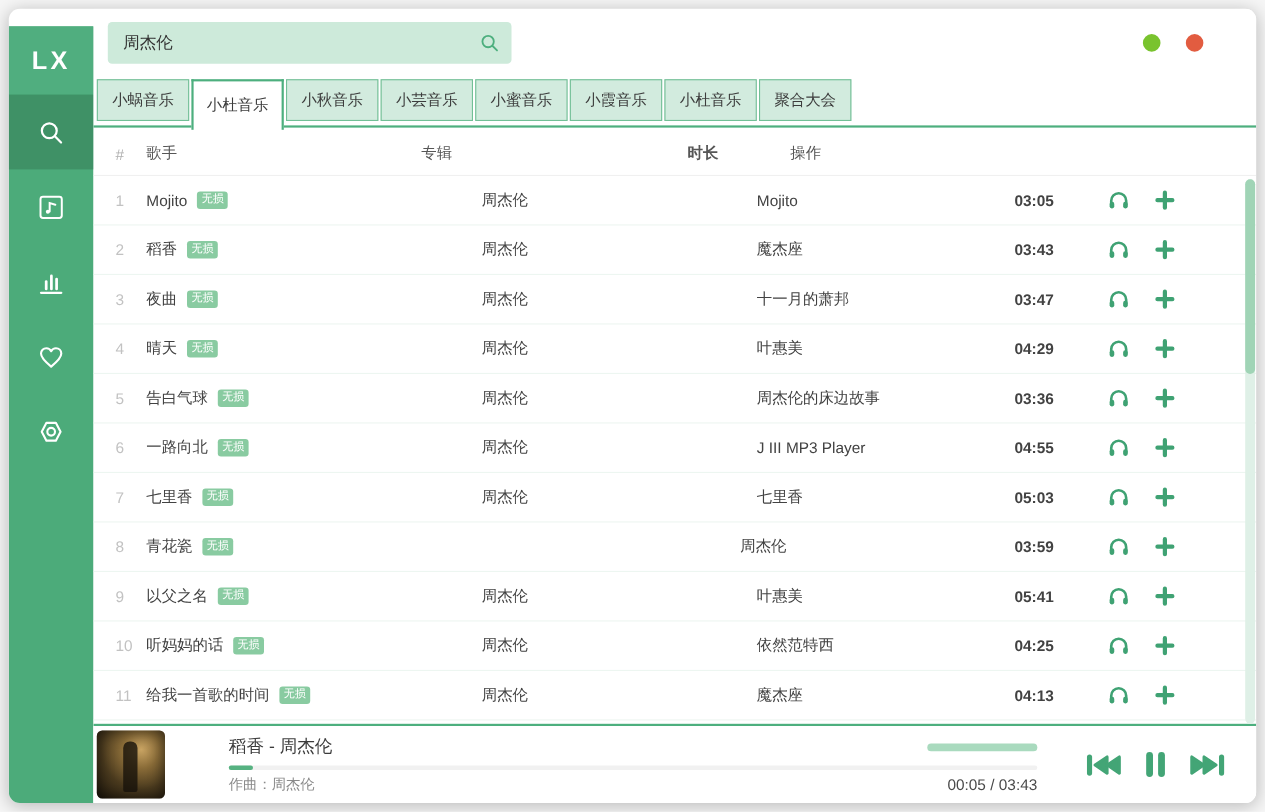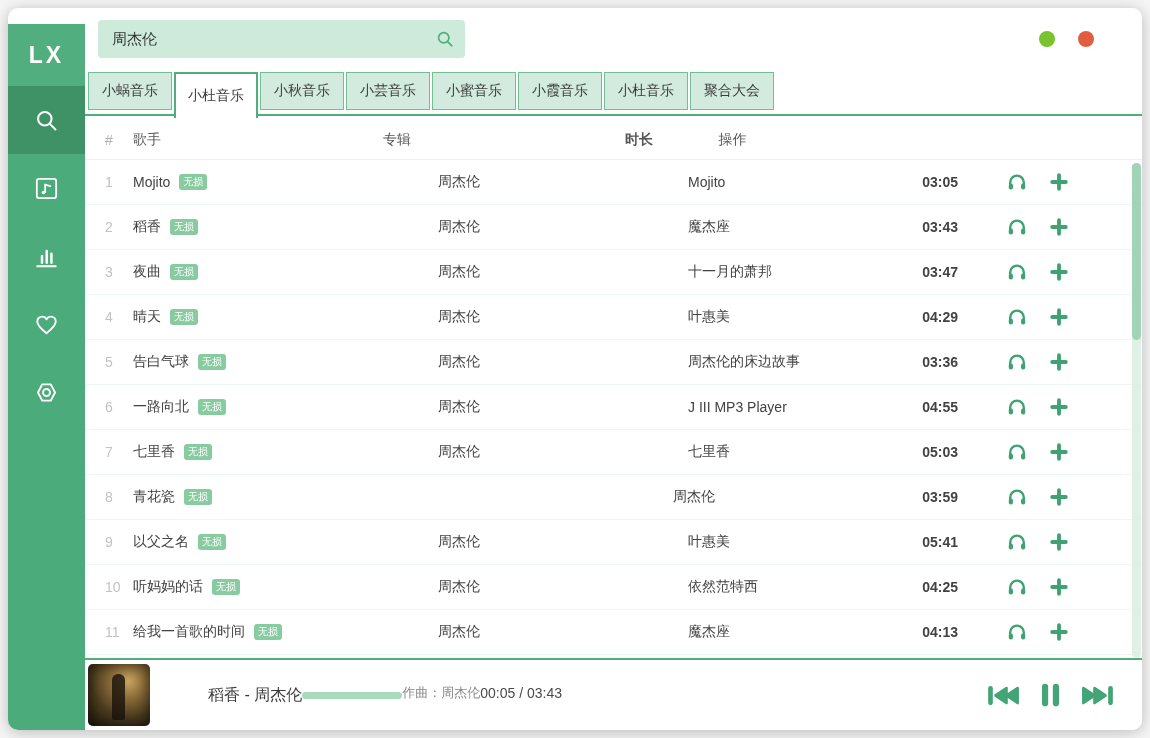--- a/index.html
+++ b/index.html
@@ -60,21 +60,21 @@
                   border-radius:5px; cursor:grab; }
 
   
   .player { height:72px; border-top:2px solid #4daf7e; display:flex; align-items:center;
             padding:0 20px 0 3px; flex-shrink:0; background:#fff; }
   .album-art { width:62px; height:62px; border-radius:5px; flex-shrink:0; margin-top:-1px;
                background: radial-gradient(circle at 65% 28%, #c9a463 0%, #8a6c38 28%, #4a3a1e 60%, #1c150b 100%);
                box-shadow: inset 0 0 14px rgba(0,0,0,.55); position:relative; overflow:hidden; }
   .album-art:after { content:""; position:absolute; left:24px; top:10px; width:13px; height:46px;
                      background:#17110a; border-radius:6px 6px 2px 2px; opacity:.8; }
-  .player-info { width:735px; margin-left:58px; display:flex; flex-direction:row; flex-shrink:0; }
+  .player-info { width:735px; margin-left:58px; display:flex; flex-direction:column; flex-shrink:0; }
   .info-top { display:flex; align-items:center; justify-content:space-between; height:22px; }
   .song-now { font-size:16px; color:#3c3c3c; }
   .volume { width:100px; height:7px; border-radius:4px; background:#a9dabe; cursor:pointer; }
   .progress { height:4px; border-radius:2px; background:#f1f1f1; margin:5px 0 4px; position:relative; cursor:pointer; }
   .progress-fill { position:absolute; left:0; top:0; bottom:0; border-radius:2px; background:#56b281; }
   .info-bottom { display:flex; align-items:center; justify-content:space-between; height:18px; }
   .sub-info { font-size:13px; color:#8a8a8a; }
   .time { font-size:14px; color:#4a4a4a; }
   .controls { margin-left:auto; display:flex; align-items:center; gap:13px; padding-right:5px; }
   .controls svg { cursor:pointer; }

